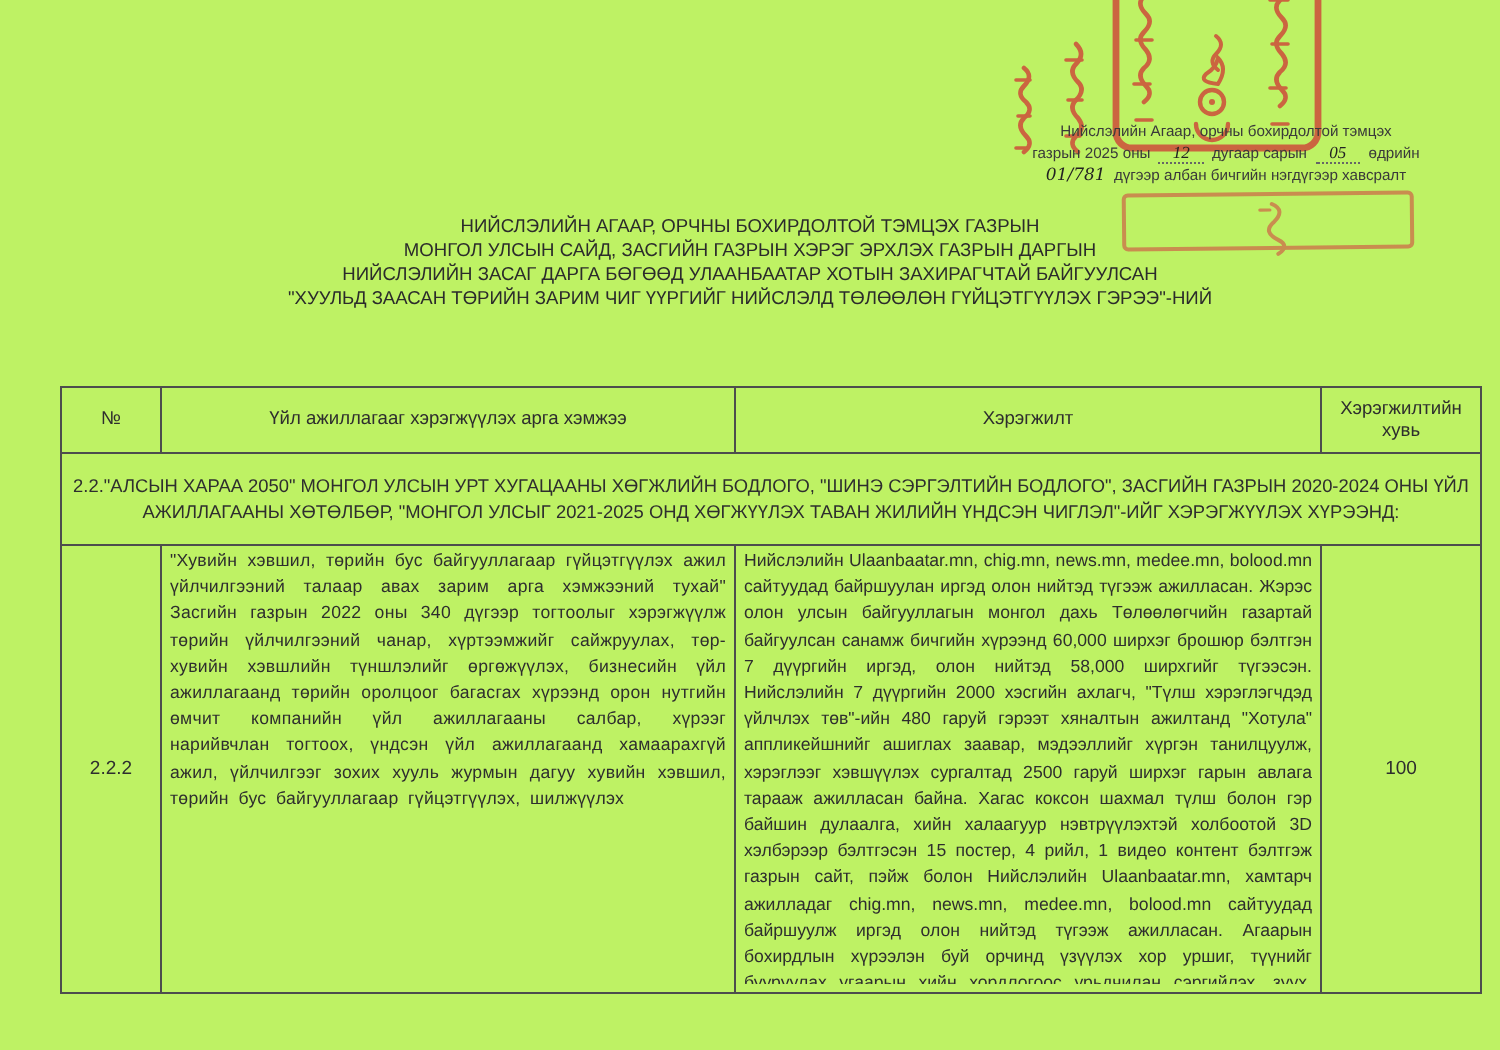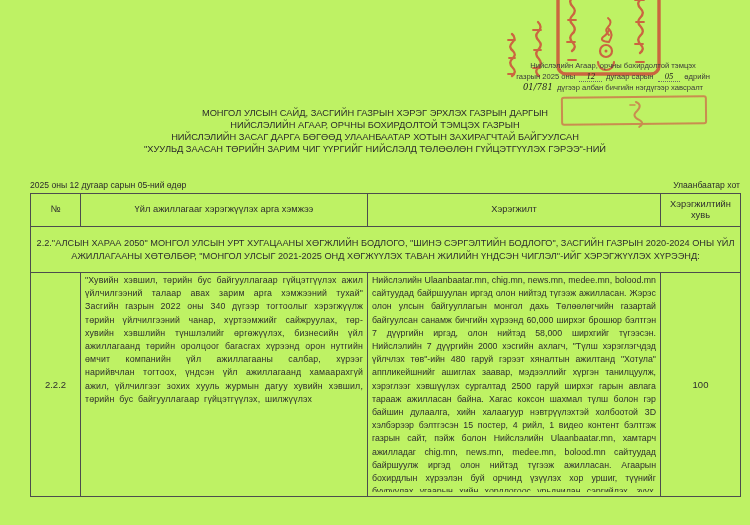--- a/index.html
+++ b/index.html
@@ -100,30 +100,26 @@
       <span class="hw blank">05</span>
       <span>өдрийн</span>
     </div>
     <div class="ann-line">
       <span class="hw">01/781</span>
       <span>дүгээр албан бичгийн нэгдүгээр хавсралт</span>
     </div>
   </div>
 
   <div class="title-block">
+    <div class="title-line">НИЙСЛЭЛИЙН АГААР, ОРЧНЫ БОХИРДОЛТОЙ ТЭМЦЭХ ГАЗРЫН</div>
     <div class="title-line">МОНГОЛ УЛСЫН САЙД, ЗАСГИЙН ГАЗРЫН ХЭРЭГ ЭРХЛЭХ ГАЗРЫН ДАРГЫН</div>
-    <div class="title-line">НИЙСЛЭЛИЙН АГААР, ОРЧНЫ БОХИРДОЛТОЙ ТЭМЦЭХ ГАЗРЫН</div>
     <div class="title-line">НИЙСЛЭЛИЙН ЗАСАГ ДАРГА БӨГӨӨД УЛААНБААТАР ХОТЫН ЗАХИРАГЧТАЙ БАЙГУУЛСАН</div>
     <div class="title-line">"ХУУЛЬД ЗААСАН ТӨРИЙН ЗАРИМ ЧИГ ҮҮРГИЙГ НИЙСЛЭЛД ТӨЛӨӨЛӨН ГҮЙЦЭТГҮҮЛЭХ ГЭРЭЭ"-НИЙ</div>
   </div>
 
-  <div class="dateline">
-    <span>2025 оны 12 дугаар сарын 05-ний өдөр</span>
-    <span>Улаанбаатар хот</span>
-  </div>
 
   <table class="report">
     <colgroup>
       <col style="width:50px">
       <col style="width:287px">
       <col style="width:293px">
       <col style="width:80px">
     </colgroup>
     <thead>
       <tr>

